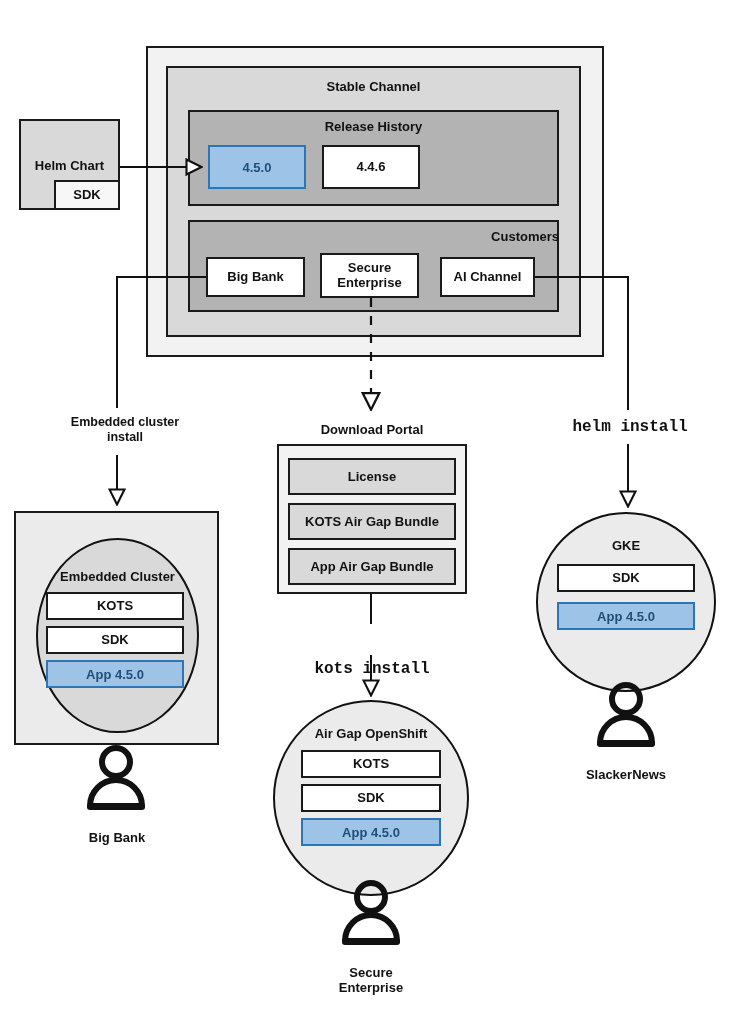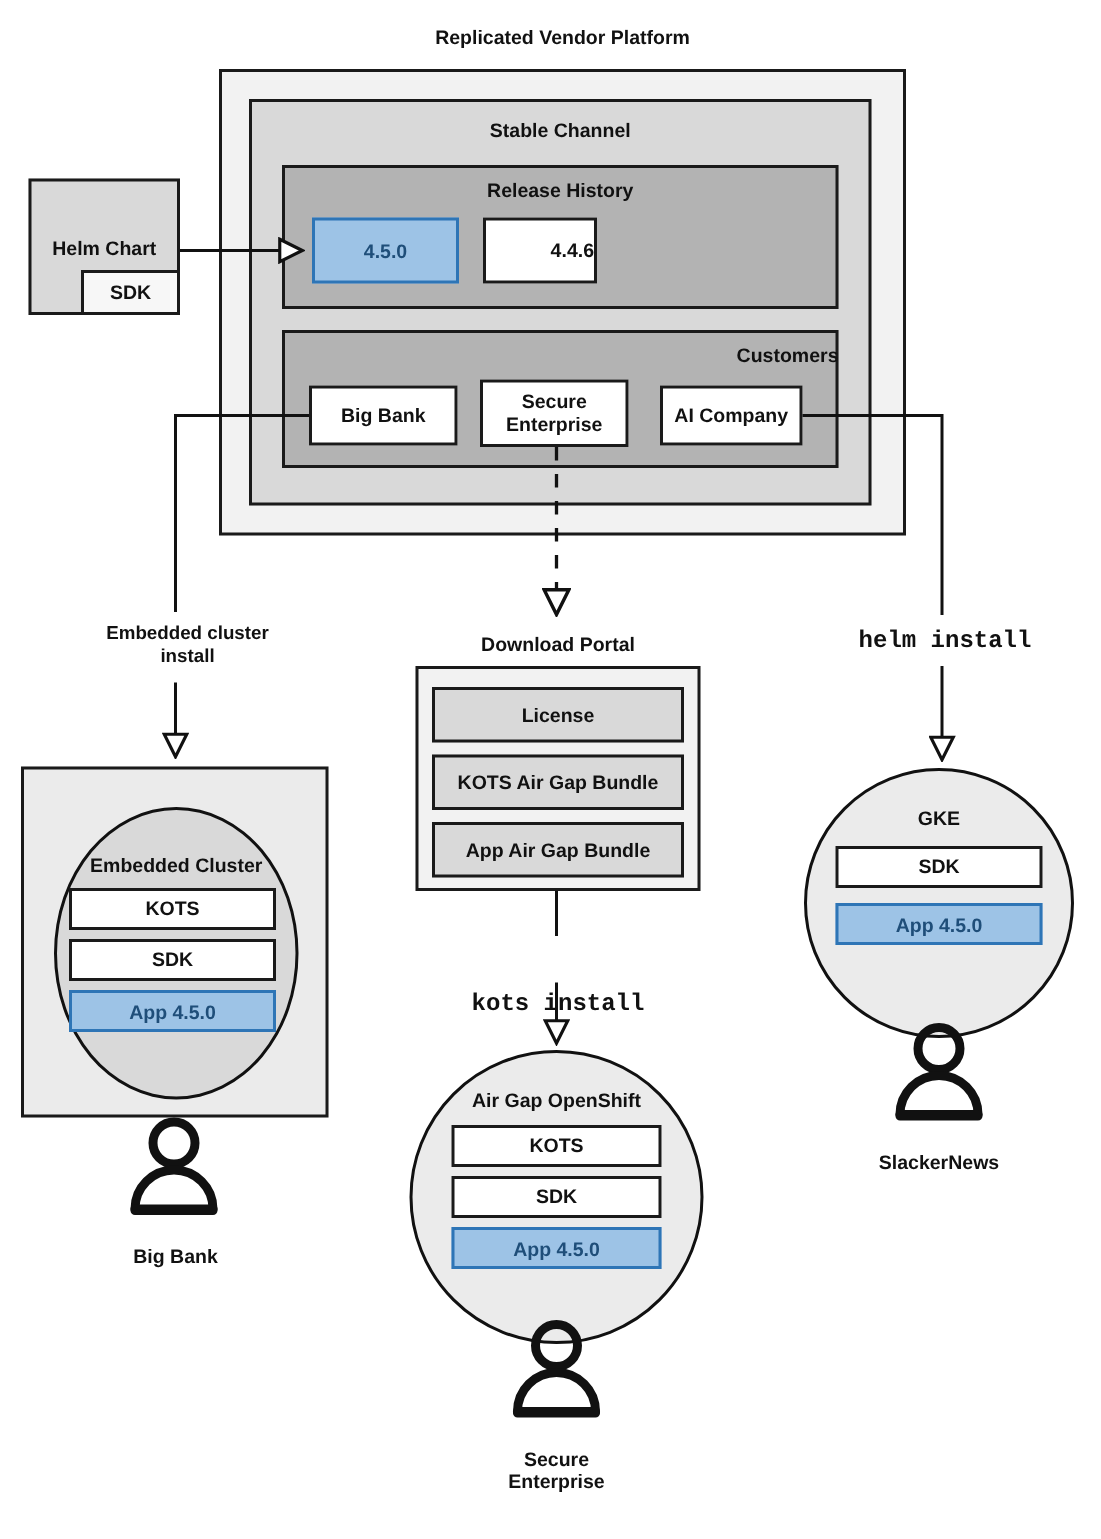--- a/index.html
+++ b/index.html
@@ -115,49 +115,48 @@
     width: 734px;
     height: 1026px;
     pointer-events: none;
   }
 </style>
 </head>
 <body>
 
 <div id="stage">
 
-  <div class="txt t13" style="left:147px; top:17px; width:456px;">Replicated Vendor Platform</div>
 
   <div class="abs boxPlatform" style="left:146px; top:46px; width:458px; height:311px;"></div>
 
   <div class="abs boxChannel" style="left:166px; top:66px; width:415px; height:271px;"></div>
   <div class="txt t13" style="left:166px; top:79px; width:415px;">Stable Channel</div>
 
   <div class="abs boxGroup" style="left:188px; top:110px; width:371px; height:96px;"></div>
   <div class="txt t13" style="left:188px; top:119px; width:371px;">Release History</div>
 
   <div class="abs boxBlue" style="left:208px; top:145px; width:98px; height:44px;">
     <span>4.5.0</span>
   </div>
-  <div class="abs boxWhite" style="left:322px; top:145px; width:76px; height:44px;justify-content:flex-end;">
+  <div class="abs boxWhite" style="left:322px; top:145px; width:98px; height:44px;">
     <span>4.4.6</span>
   </div>
 
   <div class="abs boxGroup" style="left:188px; top:220px; width:371px; height:92px;"></div>
   <div class="txt t13" style="left:188px; top:229px; width:371px;text-align:right;">Customers</div>
 
   <div class="abs boxWhite" style="left:206px; top:257px; width:99px; height:40px;">
     <span>Big Bank</span>
   </div>
   <div class="abs boxWhite" style="left:320px; top:253px; width:99px; height:45px; white-space:pre-line;">
     <span style="white-space:pre-line;">Secure
 Enterprise</span>
   </div>
   <div class="abs boxWhite" style="left:440px; top:257px; width:95px; height:40px;">
-    <span>AI Company</span>
+    <span>AI Channel</span>
   </div>
 
   <div class="abs boxHelm" style="left:19px; top:119px; width:101px; height:91px;"></div>
   <div class="txt t13" style="left:19px; top:158px; width:101px;">Helm Chart</div>
   <div class="abs boxWhite" style="left:54px; top:180px; width:66px; height:30px; background:#f7f7f7;">
     <span>SDK</span>
   </div>
 
   <div class="txt t12b" style="left:40px; top:415px; width:170px;">Embedded cluster
 install</div>

